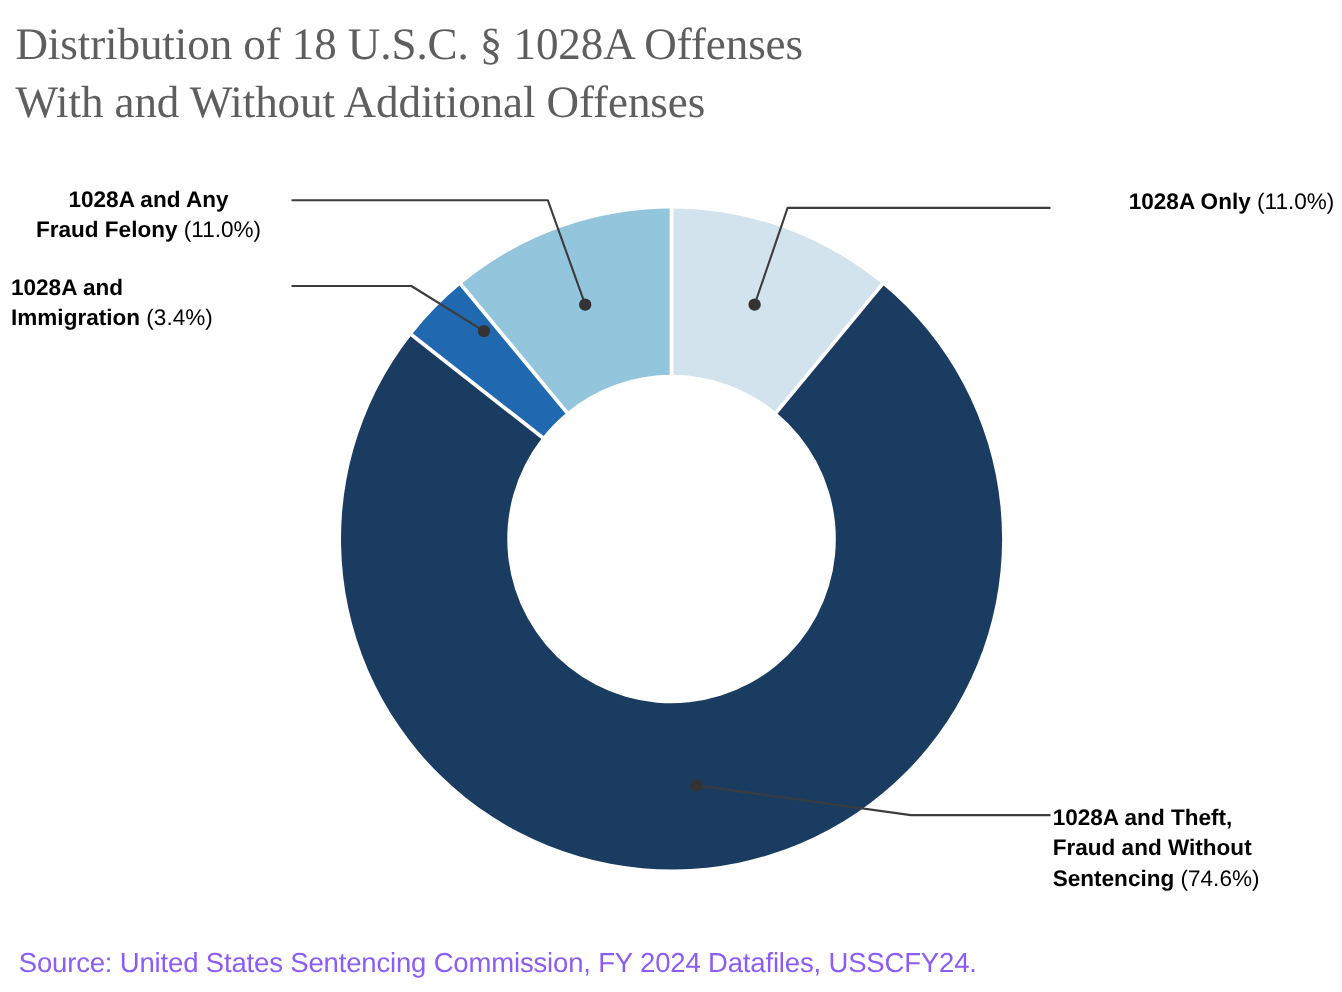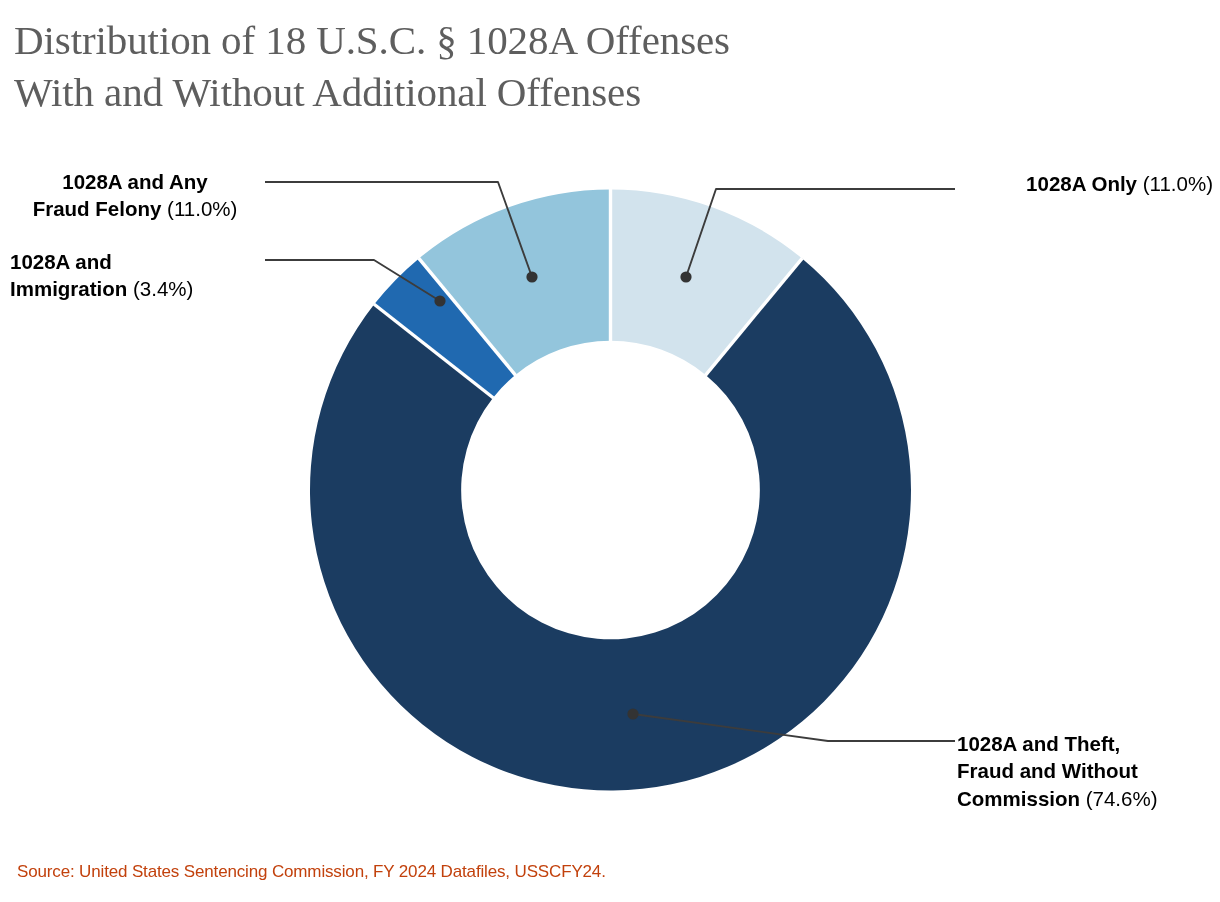--- a/index.html
+++ b/index.html
@@ -35,22 +35,22 @@
     color: #5e5e5e;
     white-space: pre-line;
     font-weight: 400;
   }
 
   
   .source-note {
     position: absolute;
     left: 17px;
     top: 862px;
-    font-size: 17px;
-    color: #c2410c;
+    font-size: 25px;
+    color: #8b5cf6;
     letter-spacing: -0.15px;
     font-weight: 400;
   }
 
   
   #donut-wrap {
     position: absolute;
     left: 0;
     top: 0;
     width: 1220px;
@@ -158,19 +158,19 @@
   </div>
 
   <div class="callout" id="label-only">
     <span class="nm">1028A Only</span>
     <span class="pct">(11.0%)</span>
   </div>
 
   <div class="callout" id="label-theft">
     <span class="nm">1028A and Theft,</span><br>
     <span class="nm">Fraud and Without</span><br>
-    <span class="nm">Commission</span>
+    <span class="nm">Sentencing</span>
     <span class="pct">(74.6%)</span>
   </div>
 
 
   <div class="source-note">Source: United States Sentencing Commission, FY 2024 Datafiles, USSCFY24.</div>
 </div>
 
 </body></html>

